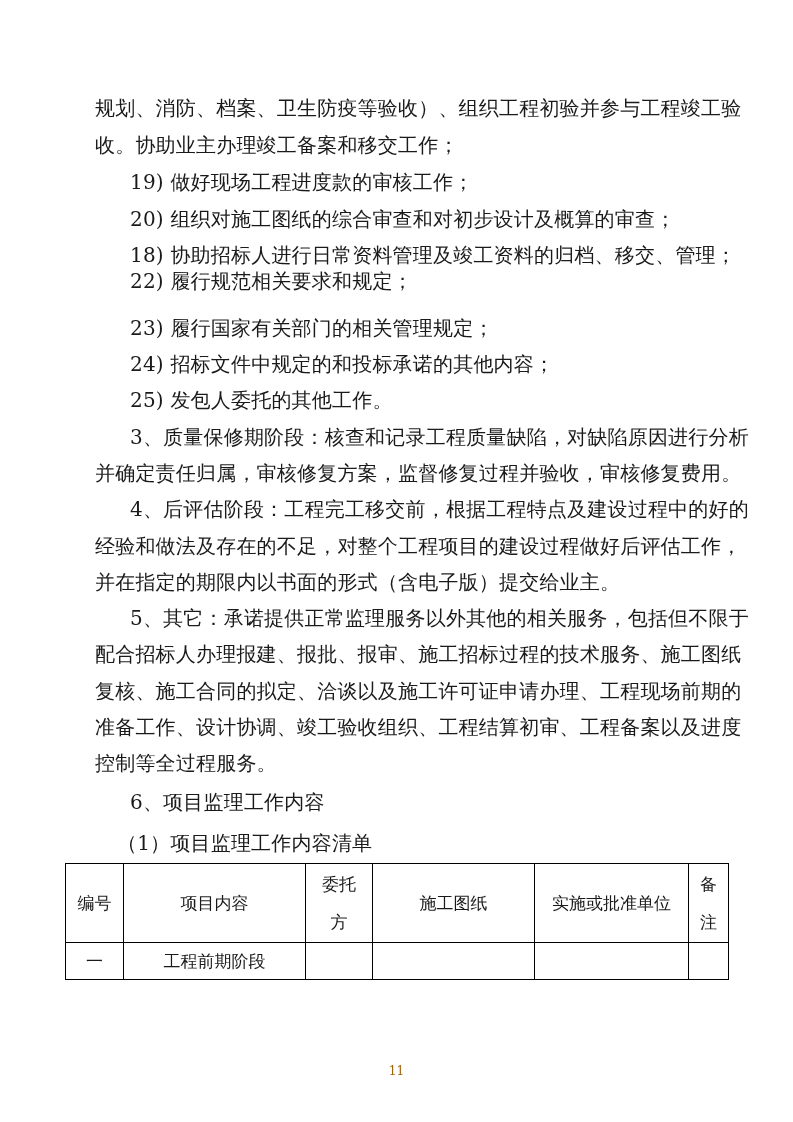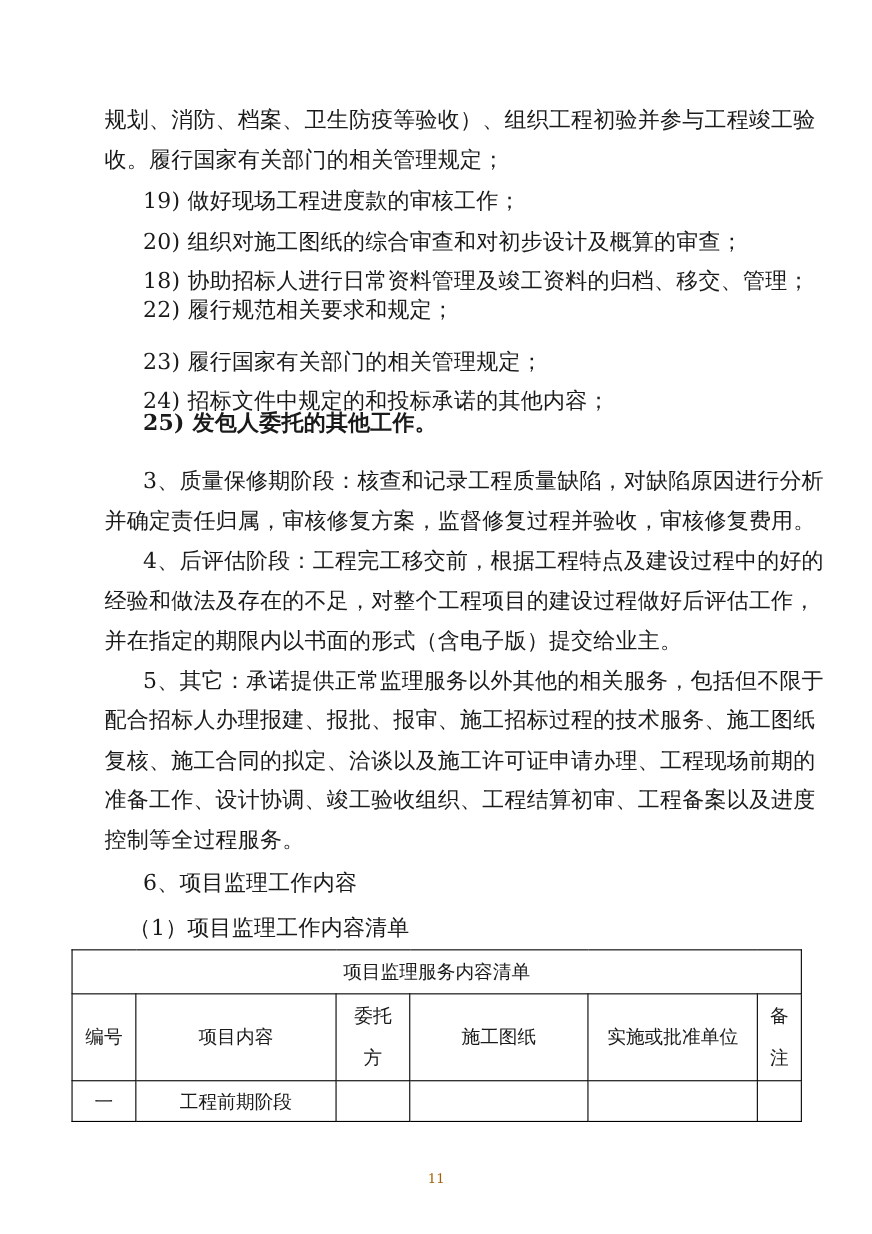--- a/index.html
+++ b/index.html
@@ -37,29 +37,29 @@
   .page-num {
     position: absolute; left: 0; width: 793px; top: 1064px;
     text-align: center; font-size: 12px; color: #a16207;
   }
 </style>
 </head>
 <body>
 
 <div>
   <div class="line" style="top:97px;">规划、消防、档案、卫生防疫等验收）、组织工程初验并参与工程竣工验</div>
-  <div class="line" style="top:134px;">收。履行国家有关部门的相关管理规定；</div>
+  <div class="line" style="top:134px;">收。协助业主办理竣工备案和移交工作；</div>
 
   <div class="line indent" style="top:171px;">19) 做好现场工程进度款的审核工作；</div>
   <div class="line indent" style="top:208px;">20) 组织对施工图纸的综合审查和对初步设计及概算的审查；</div>
   <div class="line indent" style="top:244px;">18) 协助招标人进行日常资料管理及竣工资料的归档、移交、管理；</div>
   <div class="line indent" style="top:270px;">22) 履行规范相关要求和规定；</div>
   <div class="line indent" style="top:317px;">23) 履行国家有关部门的相关管理规定；</div>
   <div class="line indent" style="top:353px;">24) 招标文件中规定的和投标承诺的其他内容；</div>
-  <div class="line indent" style="top:373px;font-weight:bold;">25) 发包人委托的其他工作。</div>
+  <div class="line indent" style="top:389px;">25) 发包人委托的其他工作。</div>
 
   <div class="line indent" style="top:426px;">3、质量保修期阶段：核查和记录工程质量缺陷，对缺陷原因进行分析</div>
   <div class="line" style="top:462px;">并确定责任归属，审核修复方案，监督修复过程并验收，审核修复费用。</div>
 
   <div class="line indent" style="top:498px;">4、后评估阶段：工程完工移交前，根据工程特点及建设过程中的好的</div>
   <div class="line" style="top:535px;">经验和做法及存在的不足，对整个工程项目的建设过程做好后评估工作，</div>
   <div class="line" style="top:571px;">并在指定的期限内以书面的形式（含电子版）提交给业主。</div>
 
   <div class="line indent" style="top:607px;">5、其它：承诺提供正常监理服务以外其他的相关服务，包括但不限于</div>
   <div class="line" style="top:643px;">配合招标人办理报建、报批、报审、施工招标过程的技术服务、施工图纸</div>
@@ -73,23 +73,20 @@
   <table class="plan">
     <colgroup>
       <col style="width:58px">
       <col style="width:182px">
       <col style="width:67px">
       <col style="width:162px">
       <col style="width:154px">
       <col style="width:40px">
     </colgroup>
     <tbody>
-        <tr class="r-title">
-      <td colspan="6">项目监理服务内容清单</td>
-    </tr>
     <tr class="r-head">
       <td>编号</td>
       <td>项目内容</td>
       <td>
         <div>委托</div>
         <div>方</div>
       </td>
       <td>施工图纸</td>
       <td>实施或批准单位</td>
       <td>

